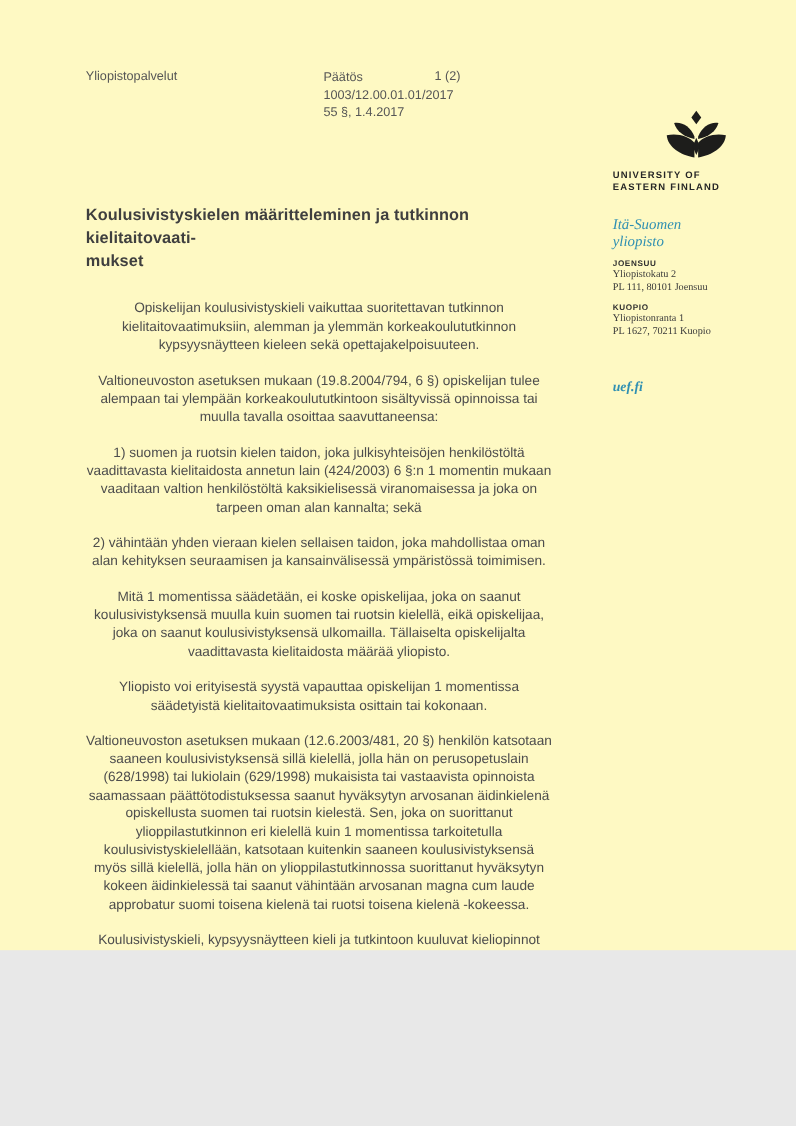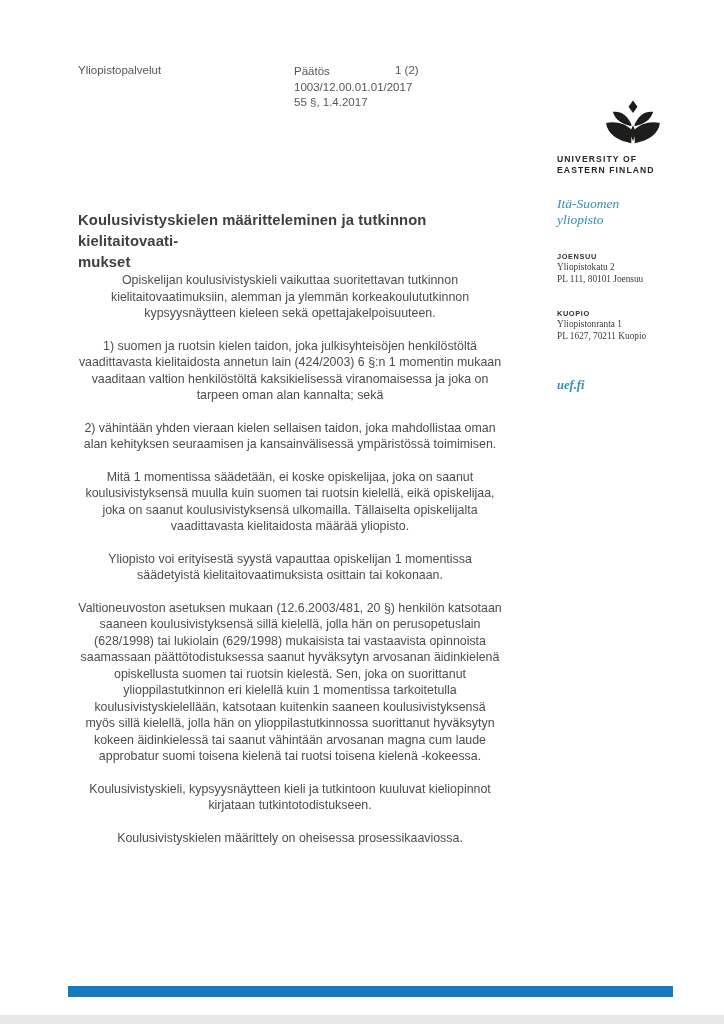--- a/index.html
+++ b/index.html
@@ -1,22 +1,22 @@
 <!DOCTYPE html>
 <html lang="fi"><head>
 <meta charset="utf-8">
 <title>Päätös 1003/12.00.01.01/2017</title>
 <style>
   * { margin:0; padding:0; box-sizing:border-box; }
   html,body { background:#e8e8e8; }
   .page {
     position:relative;
-    width:724px; height:1015px;
+    width:724px; height:864px;
     margin:0 auto;
-    background:#ffffff;
+    background:#fef9c3;
     overflow:hidden;
     font-family:"Liberation Sans", sans-serif;
     color:#4d4d4d;
   }
 
   
   .hdr-department {
     position:absolute; left:78px; top:64px;
     font-size:11.5px; color:#565656;
   }
@@ -37,40 +37,40 @@
   .logo-mark { display:block; margin:0 auto 6px auto; }
   .logo-en {
     font-size:8.6px; font-weight:bold; letter-spacing:1.1px;
     line-height:11px; color:#262626;
   }
   .logo-fi {
     margin-top:20px;
     font-family:"Liberation Serif", serif; font-style:italic;
     font-size:13.5px; line-height:16px; color:#3090b2;
   }
-  .campus { margin-top:24px; }
+  .campus { margin-top:7px; }
   .campus-name {
     font-size:7.4px; font-weight:bold; letter-spacing:0.6px;
     color:#2e2e2e; line-height:10px;
   }
   .campus-line {
     font-family:"Liberation Serif", serif;
     font-size:9.3px; line-height:11.5px; color:#3a3a3a;
   }
   .website {
     margin-top:36px;
     font-family:"Liberation Serif", serif; font-style:italic; font-weight:bold;
     font-size:12.5px; color:#3090b2;
   }
 
   
   .doc-title {
     position:absolute; left:78px; top:186px; width:450px;
     font-size:14.8px; font-weight:bold; line-height:21px;
-    color:#3f3f3f; letter-spacing:0.1px;margin-top:24px;
+    color:#3f3f3f; letter-spacing:0.1px;
   }
   .content {
     position:absolute; left:78px; top:272px; width:424px;text-align:center;
   }
   .content p {
     font-size:12.4px; line-height:16.5px;
     margin-bottom:16px;
     color:#4d4d4d;
   }
 
@@ -135,20 +135,21 @@
     <div class="website">uef.fi</div>
   </div>
 
   <div class="doc-title">
     <div>Koulusivistyskielen määritteleminen ja tutkinnon kielitaitovaati-</div>
     <div>mukset</div>
   </div>
 
   <div class="content">
     <p>Opiskelijan koulusivistyskieli vaikuttaa suoritettavan tutkinnon kielitaitovaatimuksiin, alemman ja ylemmän korkeakoulututkinnon kypsyysnäytteen kieleen sekä opettajakelpoisuuteen.</p>
+    <p>Valtioneuvoston asetuksen mukaan (19.8.2004/794, 6 §) opiskelijan tulee alempaan tai ylempään korkeakoulututkintoon sisältyvissä opinnoissa tai muulla tavalla osoittaa saavuttaneensa:</p>
     <p>1) suomen ja ruotsin kielen taidon, joka julkisyhteisöjen henkilöstöltä vaadittavasta kielitaidosta annetun lain (424/2003) 6 §:n 1 momentin mukaan vaaditaan valtion henkilöstöltä kaksikielisessä viranomaisessa ja joka on tarpeen oman alan kannalta; sekä</p>
     <p>2) vähintään yhden vieraan kielen sellaisen taidon, joka mahdollistaa oman alan kehityksen seuraamisen ja kansainvälisessä ympäristössä toimimisen.</p>
     <p>Mitä 1 momentissa säädetään, ei koske opiskelijaa, joka on saanut koulusivistyksensä muulla kuin suomen tai ruotsin kielellä, eikä opiskelijaa, joka on saanut koulusivistyksensä ulkomailla. Tällaiselta opiskelijalta vaadittavasta kielitaidosta määrää yliopisto.</p>
     <p>Yliopisto voi erityisestä syystä vapauttaa opiskelijan 1 momentissa säädetyistä kielitaitovaatimuksista osittain tai kokonaan.</p>
     <p>Valtioneuvoston asetuksen mukaan (12.6.2003/481, 20 §) henkilön katsotaan saaneen koulusivistyksensä sillä kielellä, jolla hän on perusopetuslain (628/1998) tai lukiolain (629/1998) mukaisista tai vastaavista opinnoista saamassaan päättötodistuksessa saanut hyväksytyn arvosanan äidinkielenä opiskellusta suomen tai ruotsin kielestä. Sen, joka on suorittanut ylioppilastutkinnon eri kielellä kuin 1 momentissa tarkoitetulla koulusivistyskielellään, katsotaan kuitenkin saaneen koulusivistyksensä myös sillä kielellä, jolla hän on ylioppilastutkinnossa suorittanut hyväksytyn kokeen äidinkielessä tai saanut vähintään arvosanan magna cum laude approbatur suomi toisena kielenä tai ruotsi toisena kielenä -kokeessa.</p>
     <p>Koulusivistyskieli, kypsyysnäytteen kieli ja tutkintoon kuuluvat kieliopinnot kirjataan tutkintotodistukseen.</p>
     <p>Koulusivistyskielen määrittely on oheisessa prosessikaaviossa.</p>
   </div>
 
   <div class="footer-bar"></div>

